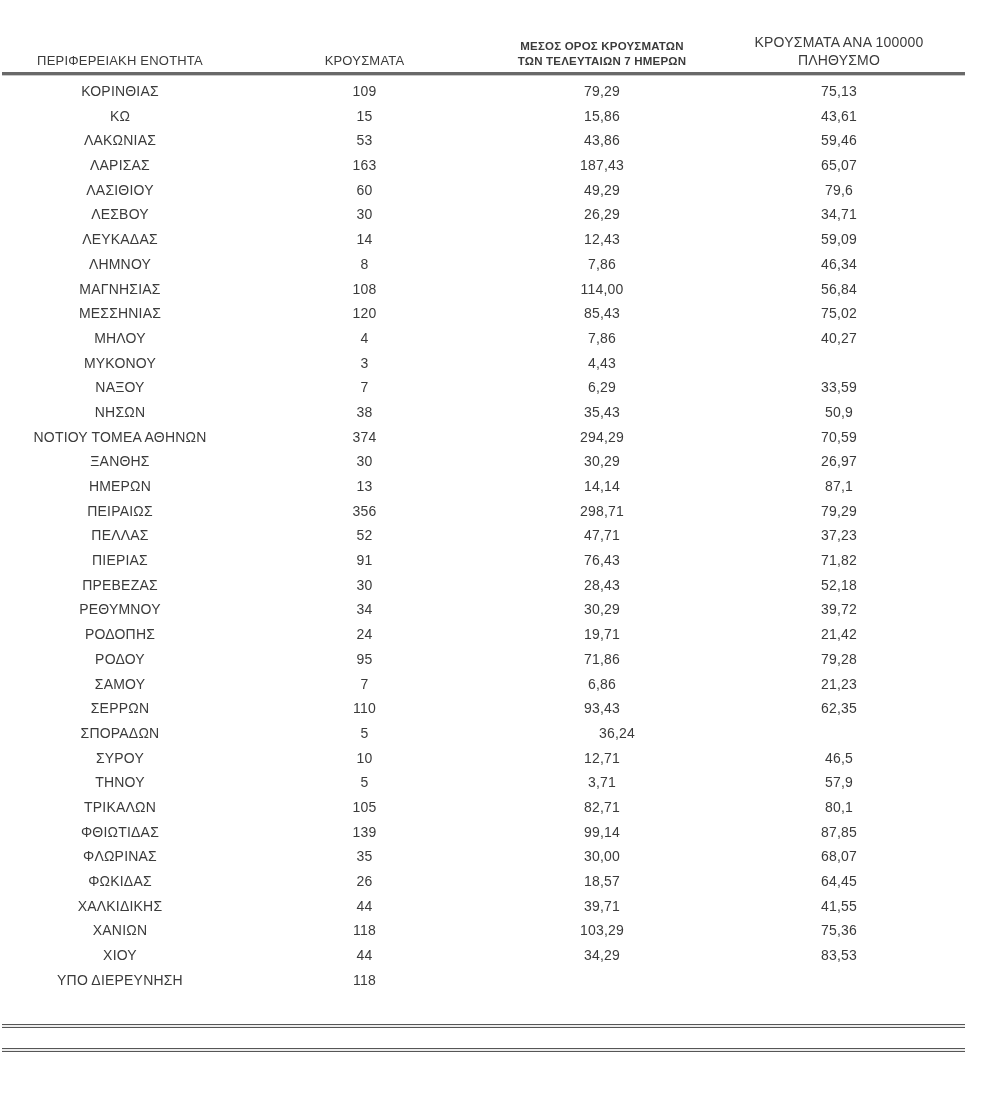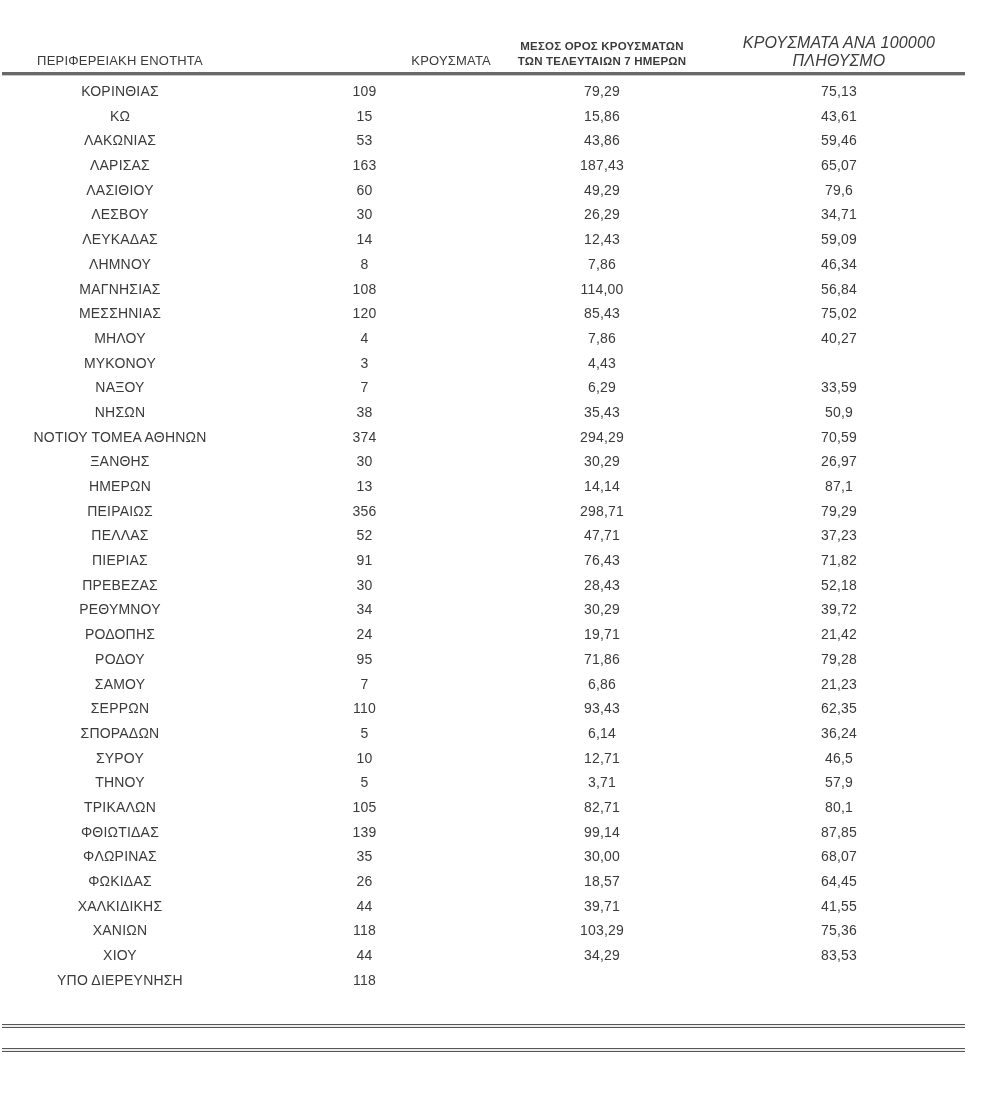--- a/index.html
+++ b/index.html
@@ -28,25 +28,25 @@
     align-items: flex-end;
     height: 72px;
   }
   .th {
     text-align: center;
     padding-bottom: 3px;
     letter-spacing: 0.2px;
   }
   .th.c1, .th.c2 { font-size: 13px; line-height: 16px; }
   .th.c3 { font-size: 11.5px; line-height: 15px; font-weight: bold; }
-  .th.c4 { font-size: 16px;   line-height: 17.5px; font-style: italic; }
+  .th.c4 { font-size: 14px;   line-height: 17.5px; }
   .hline { display: block; }
   
   .c1 { width: 236px; }
-  .c2 { width: 253px; text-align: right; }
+  .c2 { width: 253px; }
   .c3 { width: 222px; }
   .c4 { width: 252px; }
   
   .header-rule {
     height: 3px;
     background: #696969;
     border-bottom: 1px solid #c9c9c9;
   }
   .bottom-rule {
     height: 2px;
@@ -274,21 +274,20 @@
   <div class="tr">
     <div class="td c1">ΣΕΡΡΩΝ</div>
     <div class="td c2">110</div>
     <div class="td c3">93,43</div>
     <div class="td c4">62,35</div>
   </div>
 
   <div class="tr">
     <div class="td c1">ΣΠΟΡΑΔΩΝ</div>
     <div class="td c2">5</div>
-    <div class="td c3">6,14</div>
     <div class="td c4">36,24</div>
   </div>
 
   <div class="tr">
     <div class="td c1">ΣΥΡΟΥ</div>
     <div class="td c2">10</div>
     <div class="td c3">12,71</div>
     <div class="td c4">46,5</div>
   </div>
 

